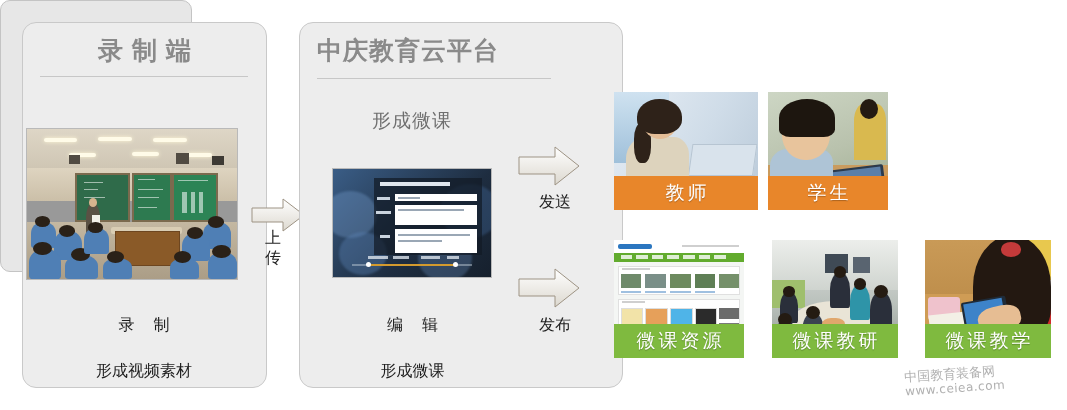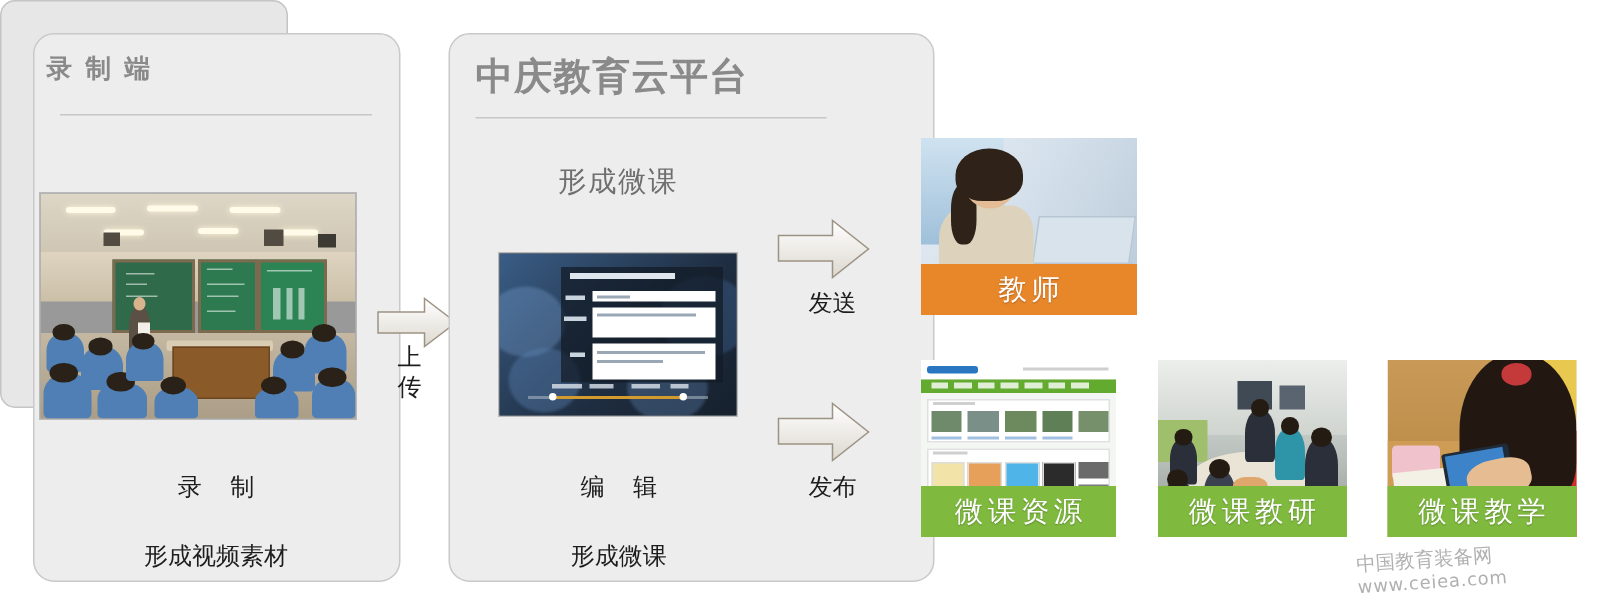--- a/index.html
+++ b/index.html
@@ -27,21 +27,21 @@
     white-space:nowrap;
   }
   .panel-rule{
     position:absolute;
     height:1px;
     background:#c7c7c7;
   }
 
   
   #rec-panel{left:22px;top:22px;width:245px;height:366px;}
-  #rec-title{left:22px;top:34px;width:245px;text-align:left;font-size:17px;letter-spacing:9px;text-indent:9px;}
+  #rec-title{left:22px;top:34px;width:245px;text-align:center;font-size:25px;letter-spacing:9px;text-indent:9px;}
   #rec-rule{left:40px;top:76px;width:208px;}
 
   
   #cloud-panel{left:299px;top:22px;width:324px;height:366px;}
   #cloud-title{left:317px;top:34px;font-size:25px;letter-spacing:1px;}
   #cloud-rule{left:317px;top:78px;width:234px;}
 
   
   #space-panel{
     left:317px;top:94px;width:190px;height:270px;
@@ -339,20 +339,34 @@
       <div class="t-lap"></div>
         <div class="t-lap2"></div>
       <div class="t-body"></div>
         <div class="t-hair2"></div>
       <div class="t-head"></div>
         <div class="t-hair"></div>
     </div>
     <div class="card-band band-orange band-h">教师</div>
   </div>
 
+  <div class="card" id="card-student">
+    <div class="card-img">
+      <div class="s-bg"></div>
+        <div class="s-desk"></div>
+      <div class="s-far"></div>
+        <div class="s-far-h"></div>
+      <div class="s-tab"></div>
+        <div class="s-tab-s"></div>
+      <div class="s-body"></div>
+        <div class="s-head"></div>
+        <div class="s-hair"></div>
+    </div>
+    <div class="card-band band-orange band-h">学生</div>
+  </div>
 
   <div class="card" id="card-res">
     <div class="card-img">
       <div class="p-bg"></div>
       <div class="p-top"></div>
         <div class="p-logo"></div>
       <div class="p-line" style="left:52%;top:4%;width:44%;"></div>
       <div class="p-nav"></div>
       <div class="p-navitem" style="left:5%;width:9%;"></div>
       <div class="p-navitem" style="left:17%;width:9%;"></div>

